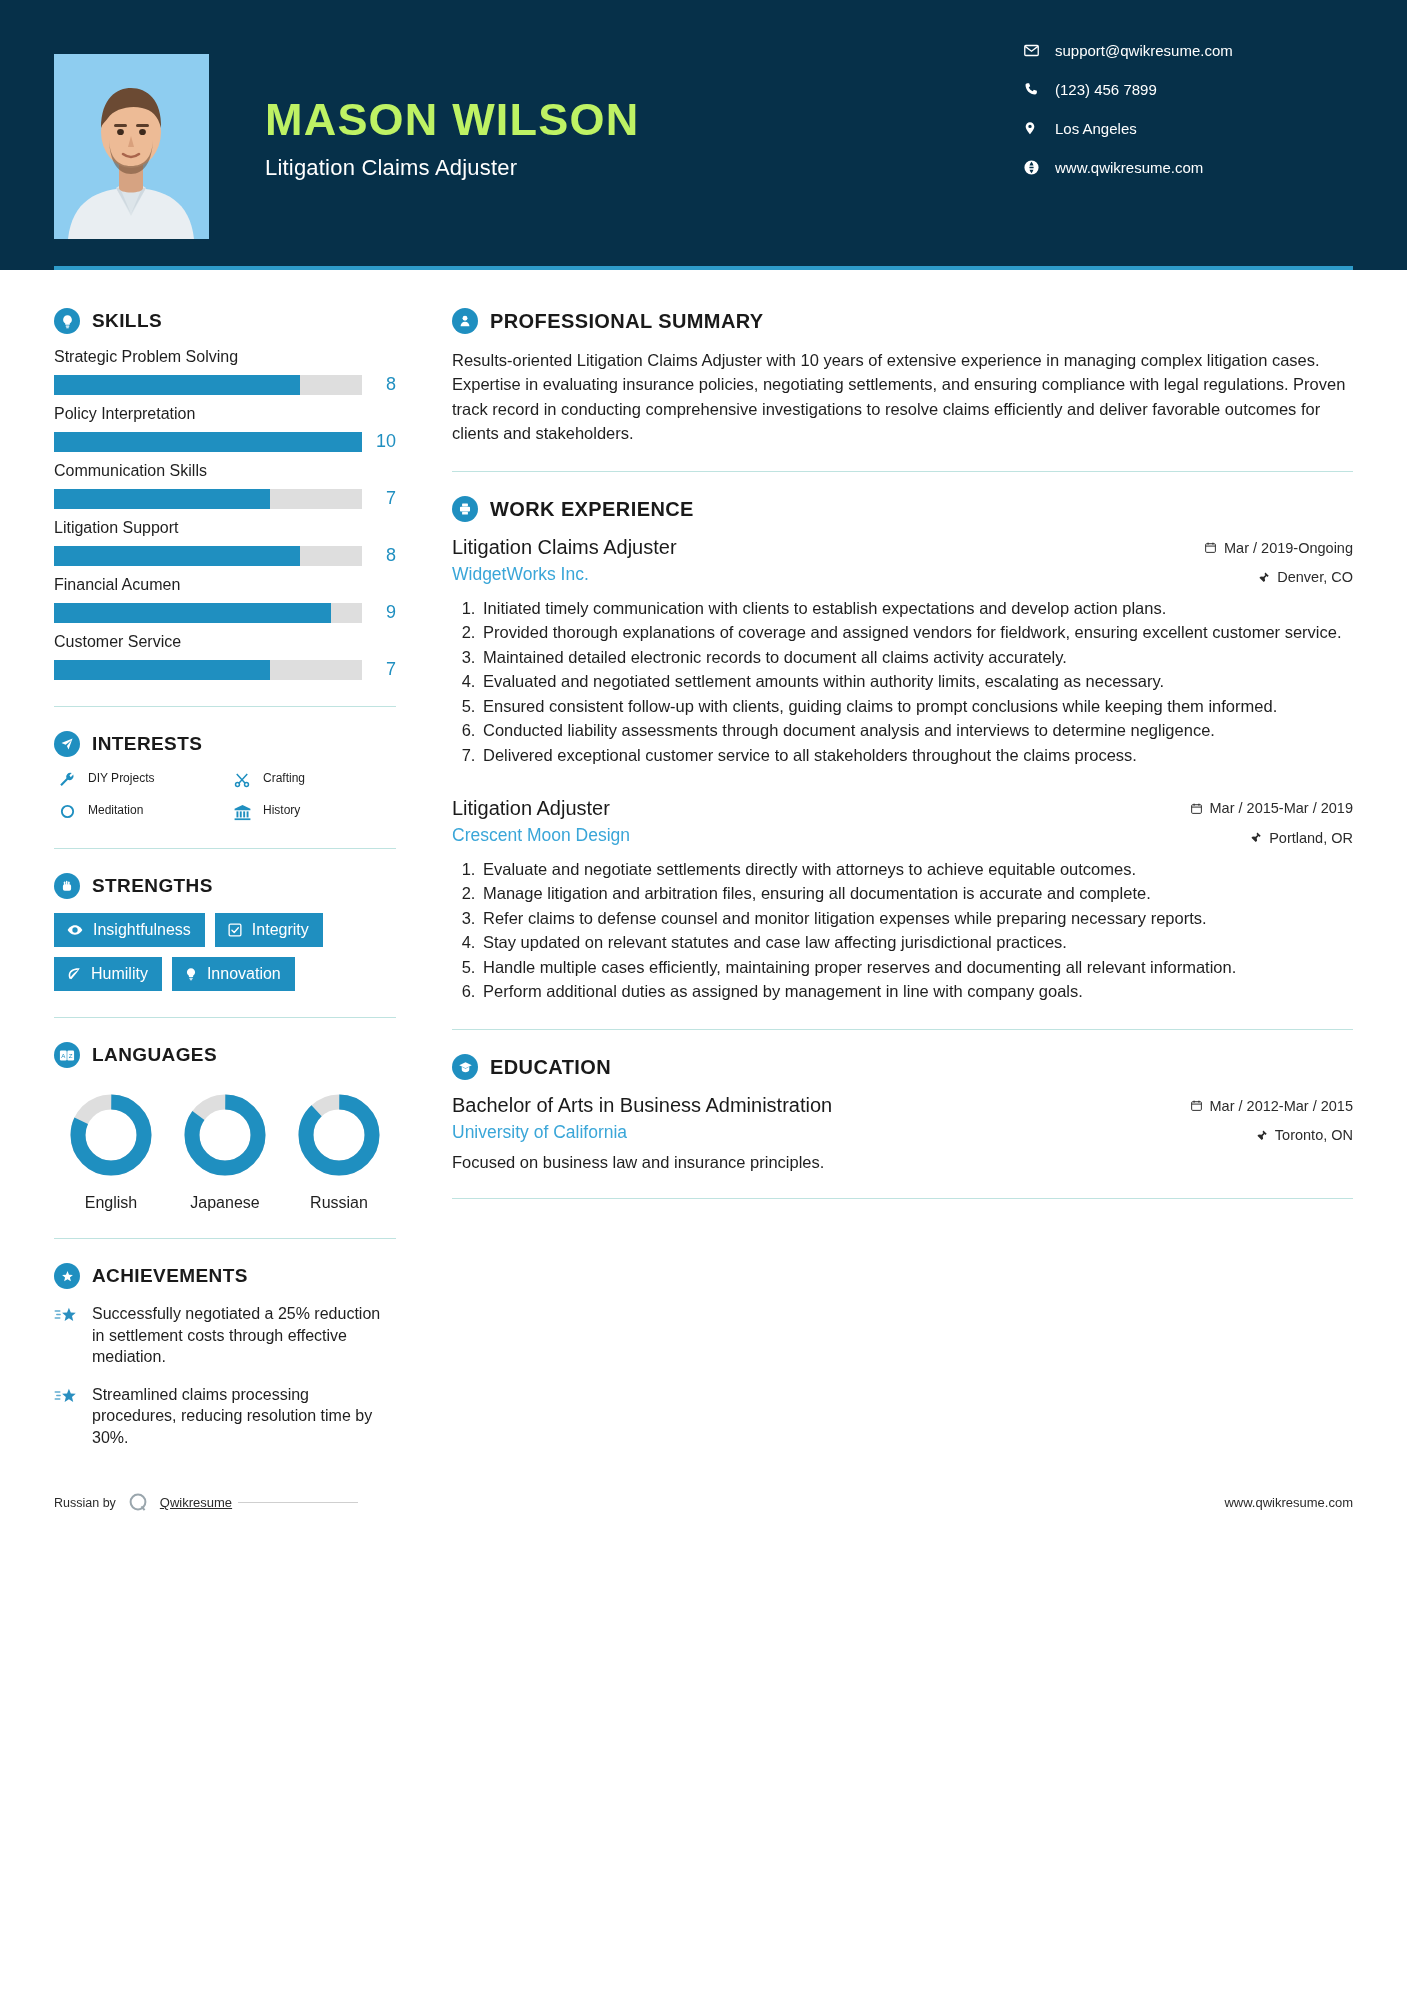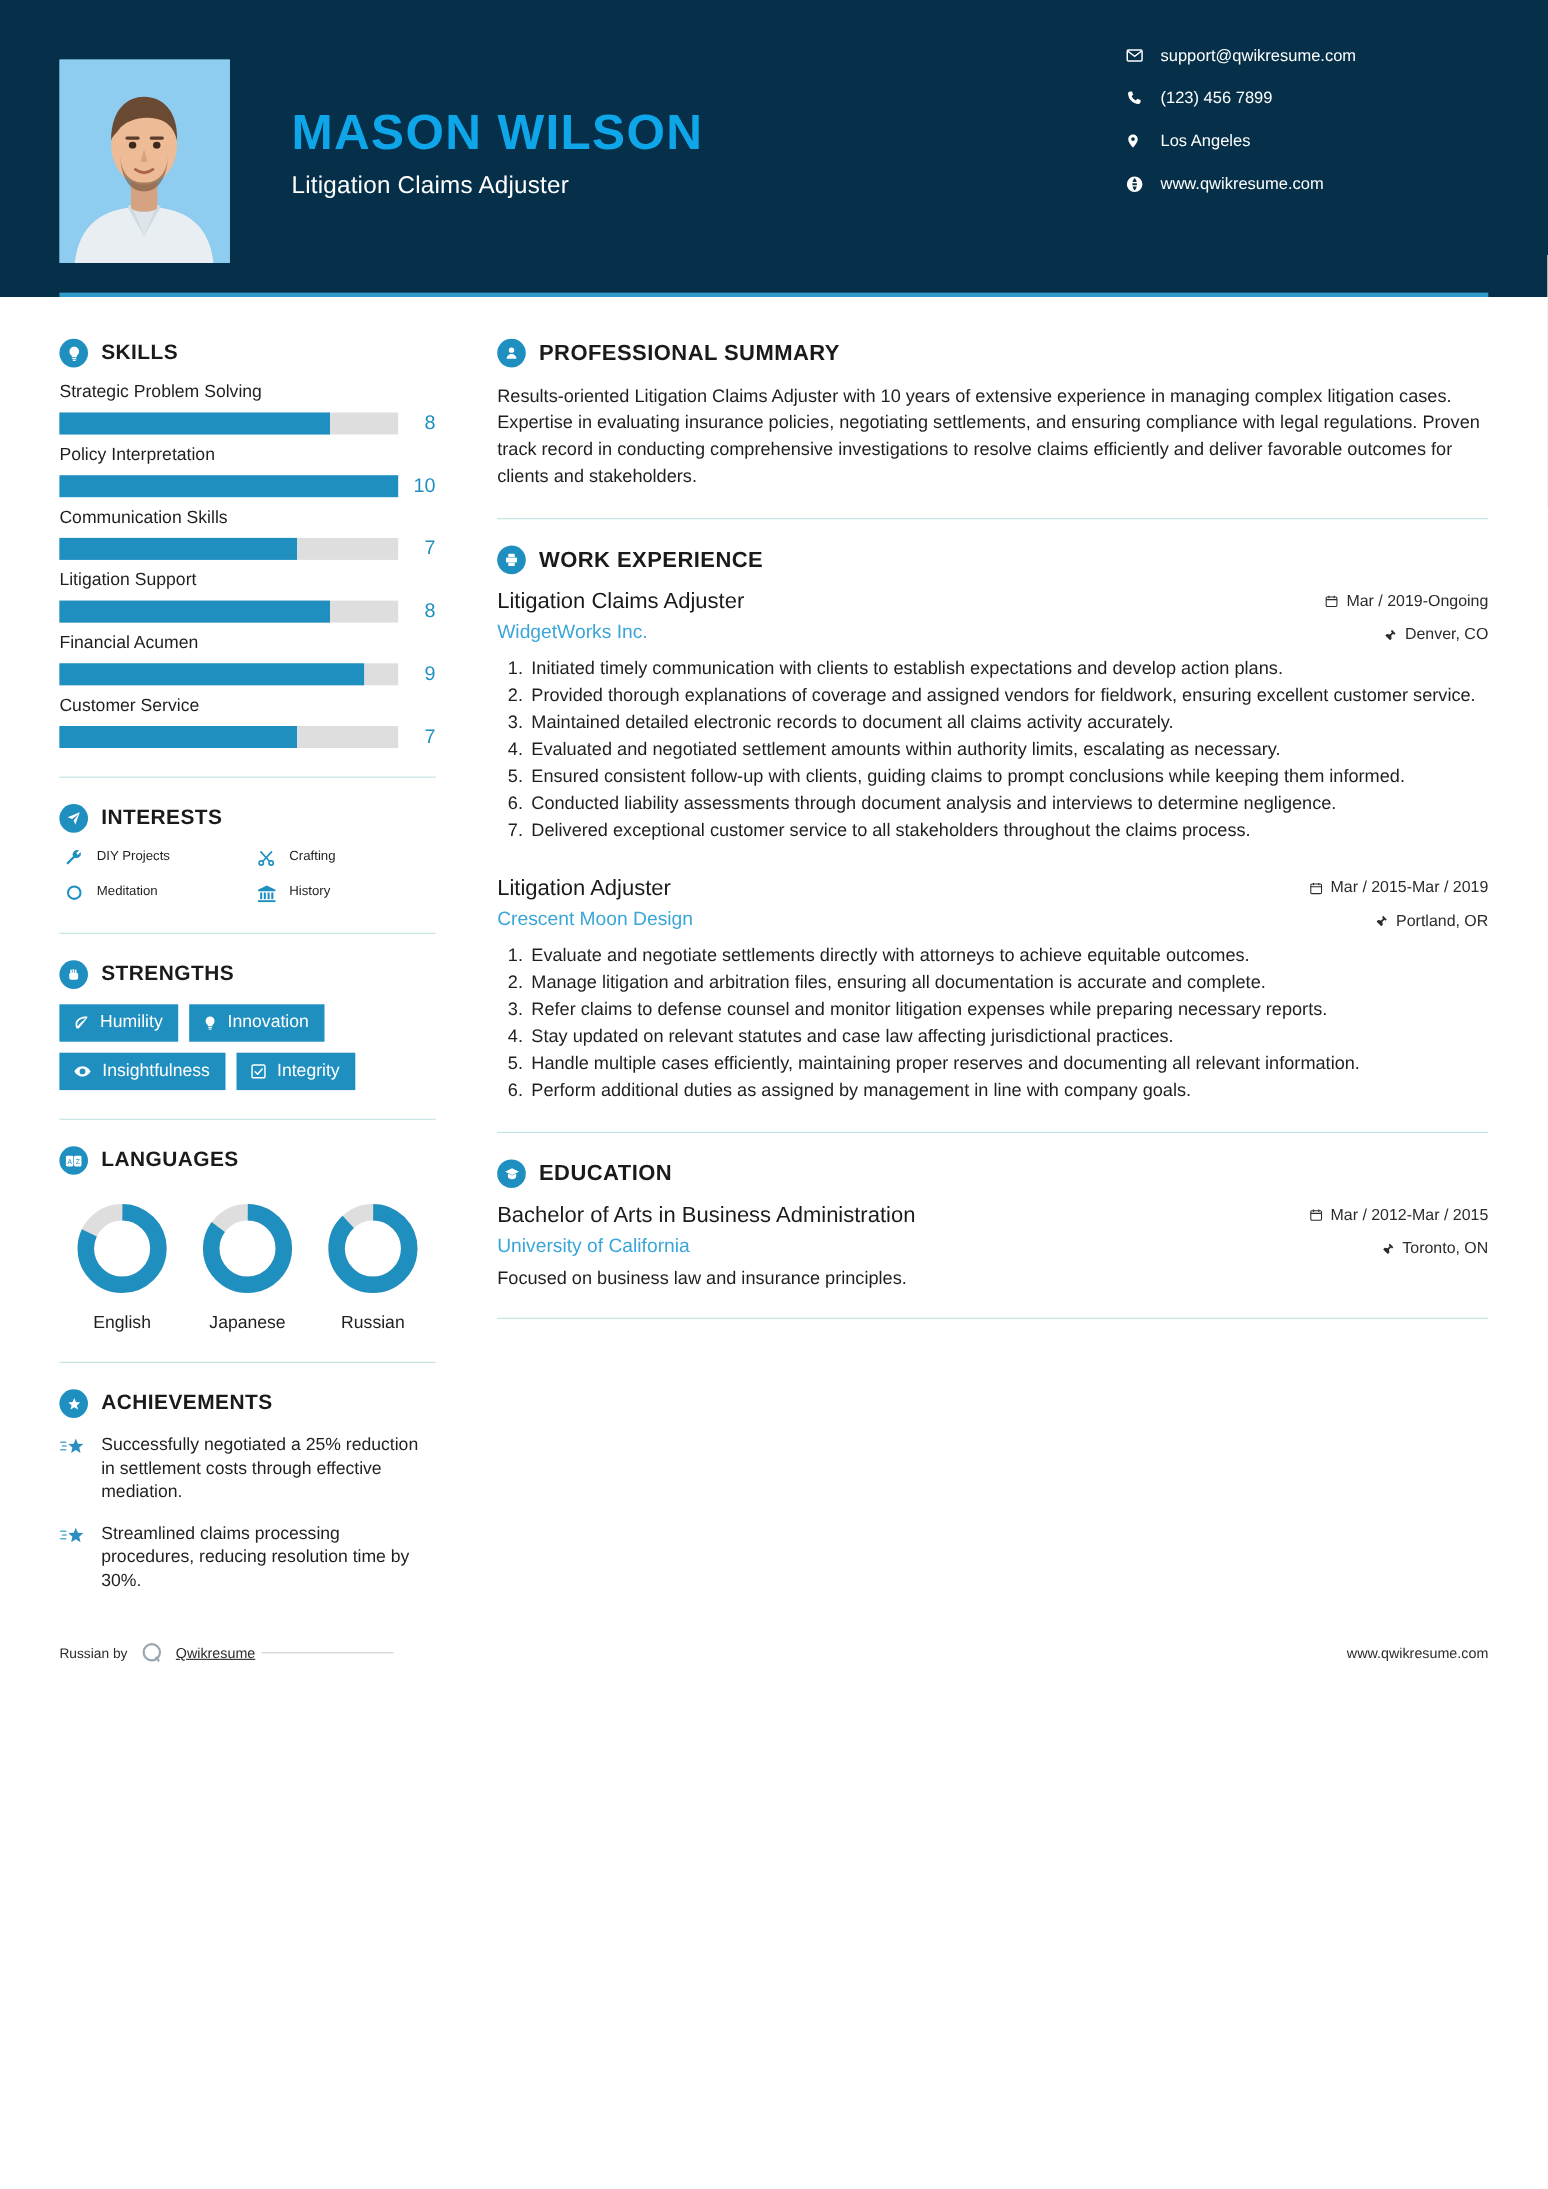--- a/index.html
+++ b/index.html
@@ -41,21 +41,21 @@
     flex: 0 0 auto;
     position: relative;
   }
   .photo-svg { display:block; width:100%; height:100%; }
   .name-block {
     margin-top: 96px;
     margin-left: 56px;
     flex: 1 1 auto;
   }
   .name {
-    color: #0ea5e9;
+    color: #bef264;
     font-size: 45px;
     font-weight: 700;
     letter-spacing: 1.2px;
     line-height: 1.05;
     text-transform: uppercase;
   }
   .role {
     color: #ffffff;
     font-size: 22px;
     font-weight: 400;
@@ -537,55 +537,55 @@
               <rect x="13.8" y="4.2" width="2.6" height="6" rx="1.3"></rect>
             </svg>
           </span>
           <span class="sec-title">STRENGTHS</span>
         </div>
         <div class="strengths" id="strengths-list">
   <div class="str-row">
 
       <div class="str-chip">
         <span class="s-ico">
+                  <svg width="18" height="16" viewBox="0 0 24 24" fill="#ffffff">
+                    <path d="M12 5 C6.6 5 2.4 9.2 1 12 c1.4 2.8 5.6 7 11 7 s9.6 -4.2 11 -7 C21.6 9.2 17.4 5 12 5 Z M12 16 a4 4 0 1 1 0 -8 a4 4 0 0 1 0 8 Z"></path>
+                  </svg>
+                </span>
+        <span>Insightfulness</span>
+      </div>
+      <div class="str-chip">
+        <span class="s-ico">
+                  <svg width="16" height="16" viewBox="0 0 24 24" fill="none" stroke="#ffffff" stroke-width="2">
+                    <rect x="3.2" y="3.2" width="17.6" height="17.6" rx="2"></rect>
+                    <path d="M7.4 12.4 L10.8 15.8 L17 8.6" stroke-linecap="round" stroke-linejoin="round"></path>
+                  </svg>
+                </span>
+        <span>Integrity</span>
+      </div>
+  </div>
+  <div class="str-row">
+
+      <div class="str-chip">
+        <span class="s-ico">
                   <svg width="16" height="16" viewBox="0 0 24 24" fill="#ffffff">
                     <path d="M20.6 3.4 C12 2.6 4 6.4 4 14 c0 2.4 .8 4.4 2 6 L8 18 C7 16.8 6.4 15.4 6.4 14 C6.4 9 11.2 6 18 5.6 C14 9 9.6 12.4 6 18 l2 2 C13 13.6 18 8.6 20.6 3.4 Z"></path>
                   </svg>
                 </span>
         <span>Humility</span>
       </div>
       <div class="str-chip">
         <span class="s-ico">
                   <svg width="14" height="16" viewBox="0 0 24 24" fill="#ffffff">
                     <path d="M12 2 C8.1 2 5 5.1 5 9 c0 2.6 1.4 4.8 3.4 6 v2.2 h7.2 V15 C17.6 13.8 19 11.6 19 9 C19 5.1 15.9 2 12 2 Z"></path>
                     <rect x="9" y="18.4" width="6" height="1.8" rx=".9"></rect>
                     <rect x="9.8" y="21" width="4.4" height="1.6" rx=".8"></rect>
                   </svg>
                 </span>
         <span>Innovation</span>
-      </div>
-  </div>
-  <div class="str-row">
-
-      <div class="str-chip">
-        <span class="s-ico">
-                  <svg width="18" height="16" viewBox="0 0 24 24" fill="#ffffff">
-                    <path d="M12 5 C6.6 5 2.4 9.2 1 12 c1.4 2.8 5.6 7 11 7 s9.6 -4.2 11 -7 C21.6 9.2 17.4 5 12 5 Z M12 16 a4 4 0 1 1 0 -8 a4 4 0 0 1 0 8 Z"></path>
-                  </svg>
-                </span>
-        <span>Insightfulness</span>
-      </div>
-      <div class="str-chip">
-        <span class="s-ico">
-                  <svg width="16" height="16" viewBox="0 0 24 24" fill="none" stroke="#ffffff" stroke-width="2">
-                    <rect x="3.2" y="3.2" width="17.6" height="17.6" rx="2"></rect>
-                    <path d="M7.4 12.4 L10.8 15.8 L17 8.6" stroke-linecap="round" stroke-linejoin="round"></path>
-                  </svg>
-                </span>
-        <span>Integrity</span>
       </div>
   </div>
           </div>
       </div>
 
       <div class="divider"></div>
 
       <div>
         <div class="sec-head">
           <span class="sec-ico">

